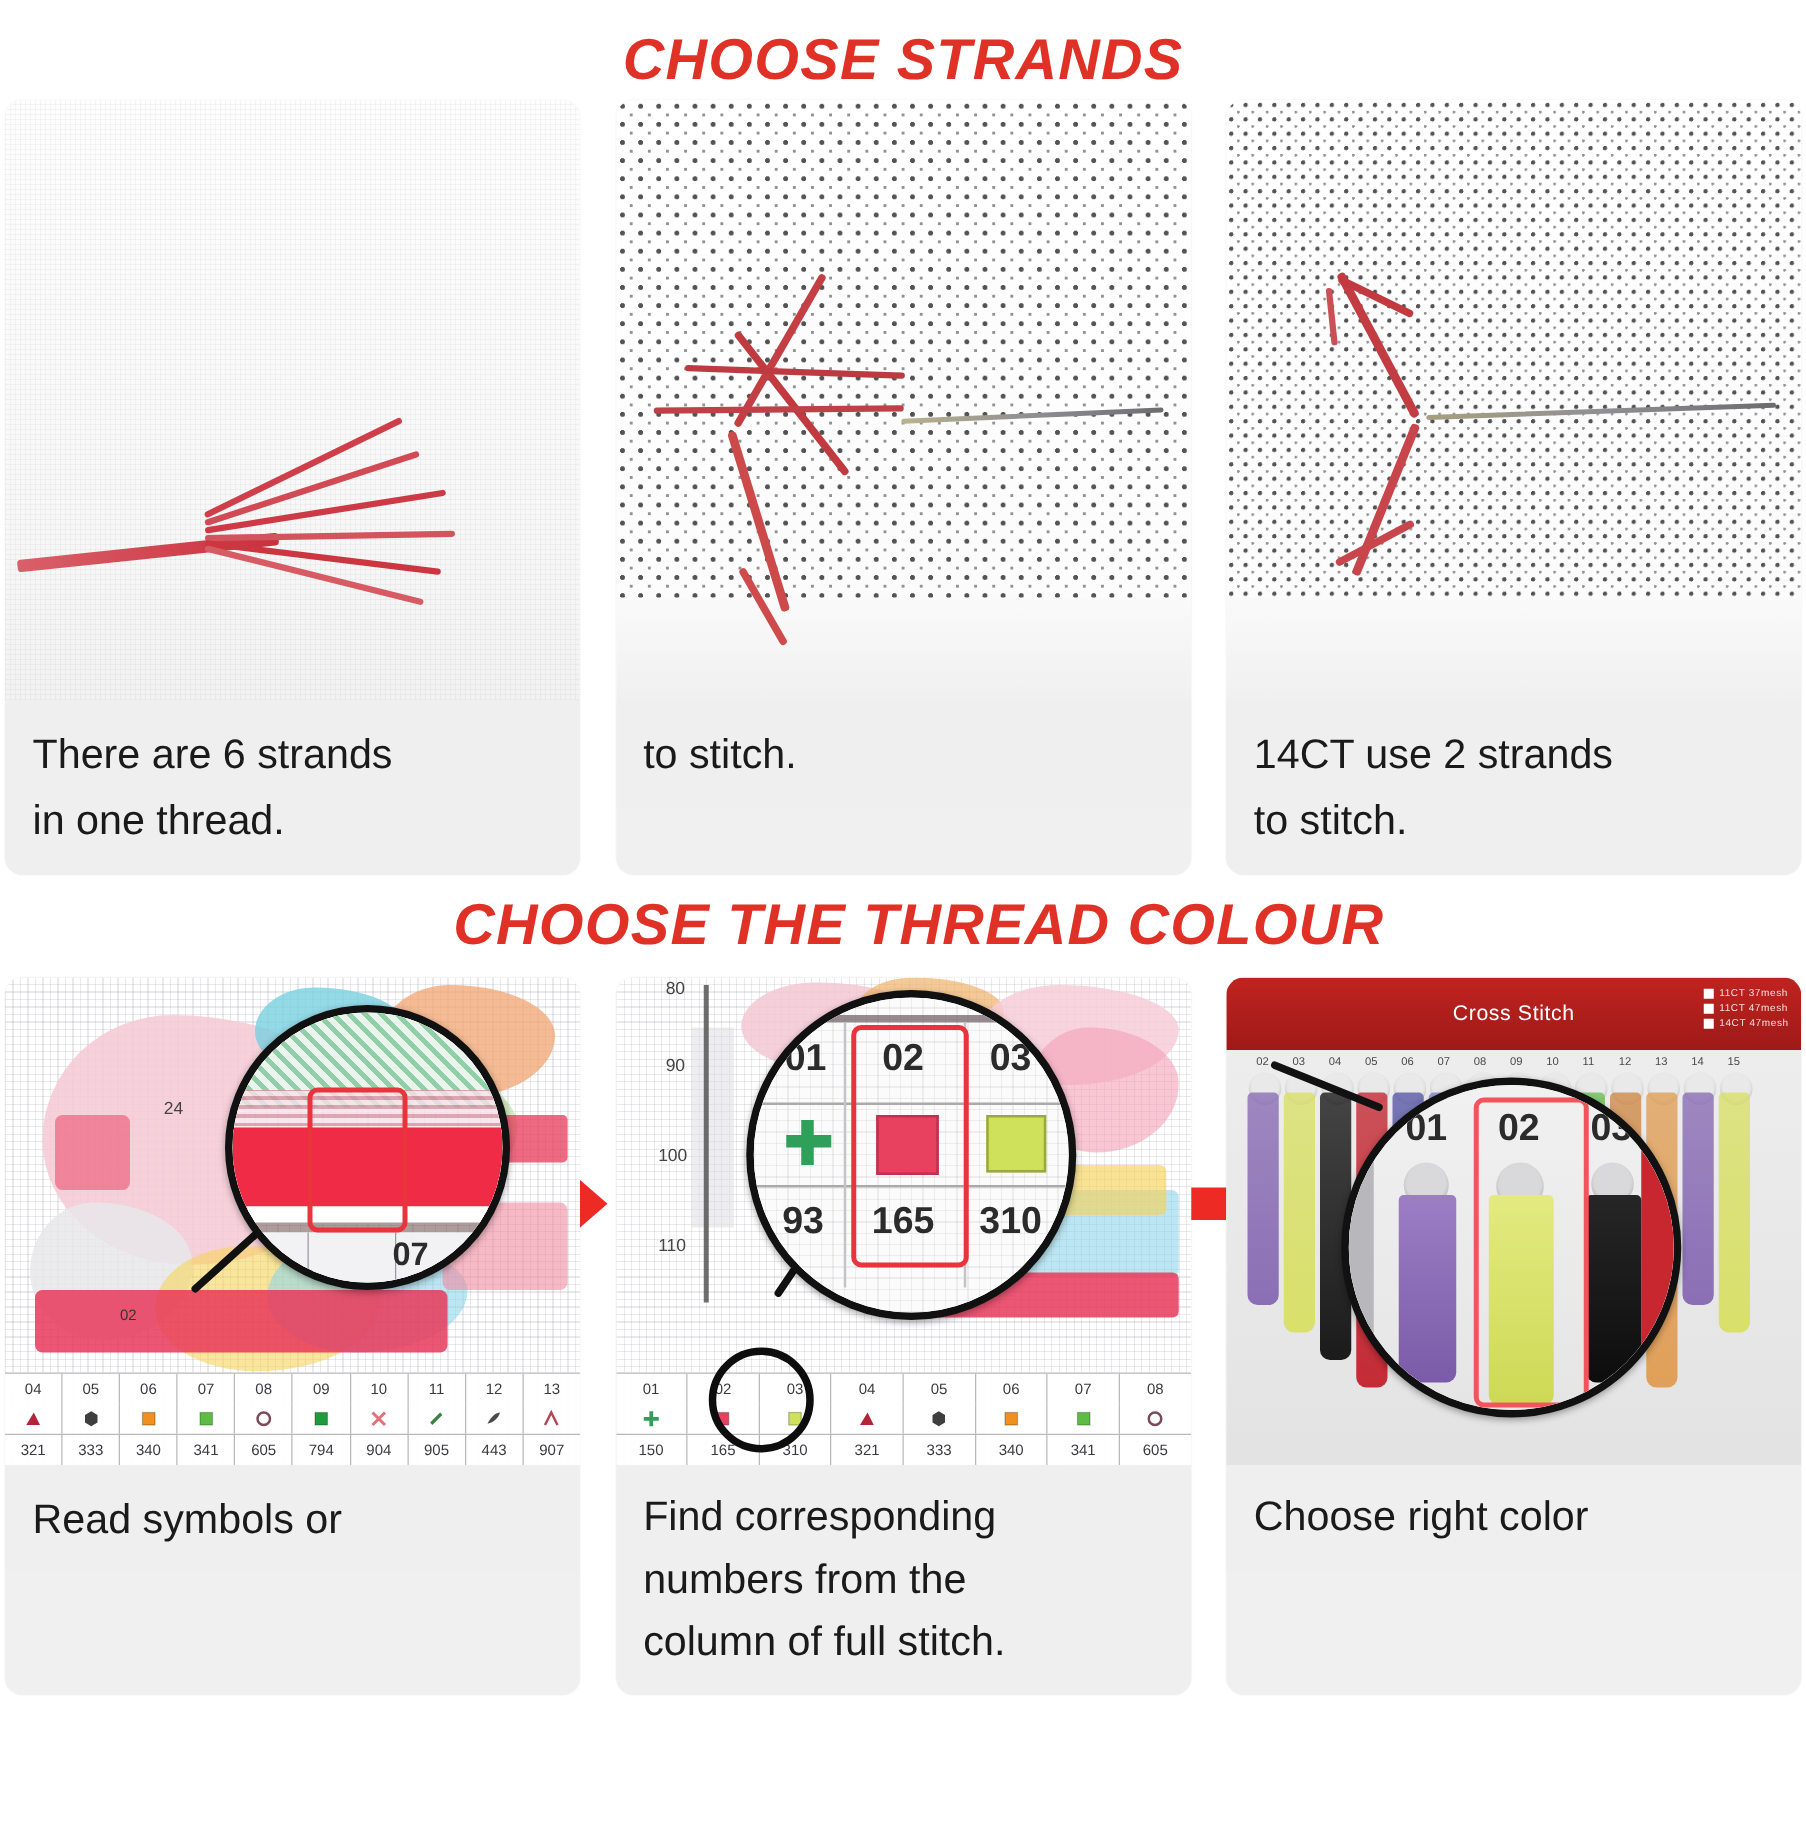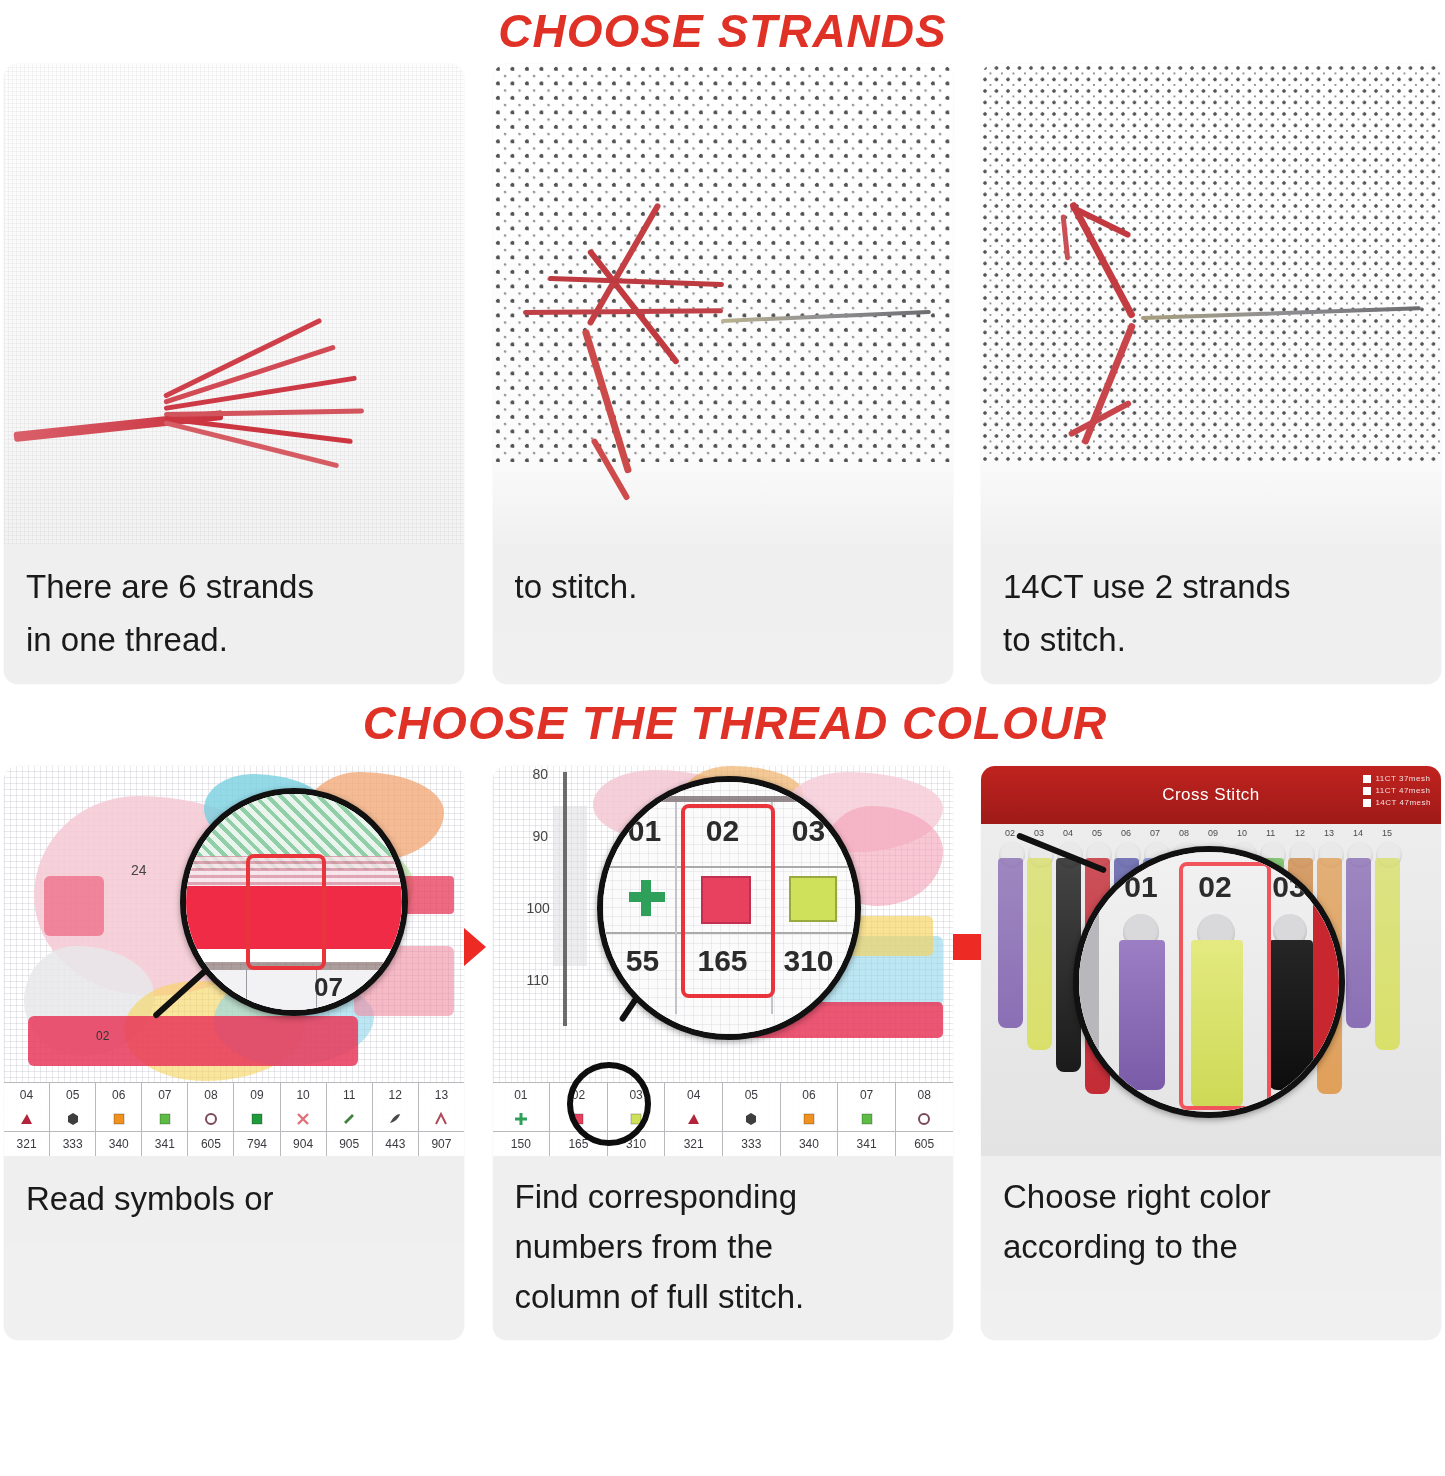--- a/index.html
+++ b/index.html
@@ -11,21 +11,21 @@
     position:relative;
   }
   .section-title{
     text-align:center;
     color:#e03127;
     font-weight:bold;
     font-style:italic;
     letter-spacing:1px;
     font-family:"Liberation Sans","DejaVu Sans",sans-serif;
   }
-  #title-strands{font-size:46px;line-height:58px;padding-top:2px;}
+  #title-strands{font-size:46px;line-height:58px;padding-top:18px;}
   #title-colour{font-size:46px;line-height:58px;padding-top:10px;padding-left:25px;}
 
   .row{display:flex;justify-content:space-between;padding:0 4px;box-sizing:border-box;width:1445px;}
   .card{
     width:460px;
     border-radius:14px;
     overflow:hidden;
     background:#f0f0f0;
     position:relative;
     box-shadow:0 0 0 1px rgba(0,0,0,0.02);
@@ -377,21 +377,21 @@
         </div>
 
         <div style="position:absolute;left:24px;top:96px;width:40px;height:40px;">
           <div style="position:absolute;left:14px;top:2px;width:10px;height:36px;background:#2fa05a;"></div>
           <div style="position:absolute;left:2px;top:14px;width:36px;height:10px;background:#2fa05a;"></div>
         </div>
         <div style="position:absolute;left:98px;top:94px;width:46px;height:44px;background:#e8415f;border:2px solid #c03050;"></div>
         <div style="position:absolute;left:186px;top:94px;width:44px;height:42px;background:#cfe05a;border:2px solid #9aa840;"></div>
 
         <div class="magcell" style="left:10px;top:162px;width:60px;">
-          <span class="magnum">55</span>
+          <span class="magnum">93</span>
         </div>
         <div class="magcell" style="left:82px;top:162px;width:76px;">
           <span class="magnum">165</span>
         </div>
         <div class="magcell" style="left:172px;top:162px;width:68px;">
           <span class="magnum">310</span>
         </div>
 
         <div class="redbox" style="left:78px;top:22px;width:86px;height:186px;"></div>
       </div>
@@ -561,16 +561,15 @@
         <div class="skein" style="left:40px;top:88px;width:46px;height:150px;background:linear-gradient(180deg,#9b7ec4,#7a5ba8);"></div>
         <div class="skein" style="left:112px;top:88px;width:52px;height:168px;background:linear-gradient(180deg,#e4ea80,#cdd955);"></div>
         <div class="skein" style="left:190px;top:88px;width:44px;height:150px;background:linear-gradient(180deg,#262626,#0d0d0d);"></div>
 
         <div class="redbox" style="left:100px;top:10px;width:84px;height:240px;border-color:#f2545b;"></div>
       </div>
 
     </div>
     <div class="caption" style="line-height:50px;">
       <div>Choose right color</div>
-      <div>according to the</div>
     </div>
   </div>
 </div>
 
 </body></html>

